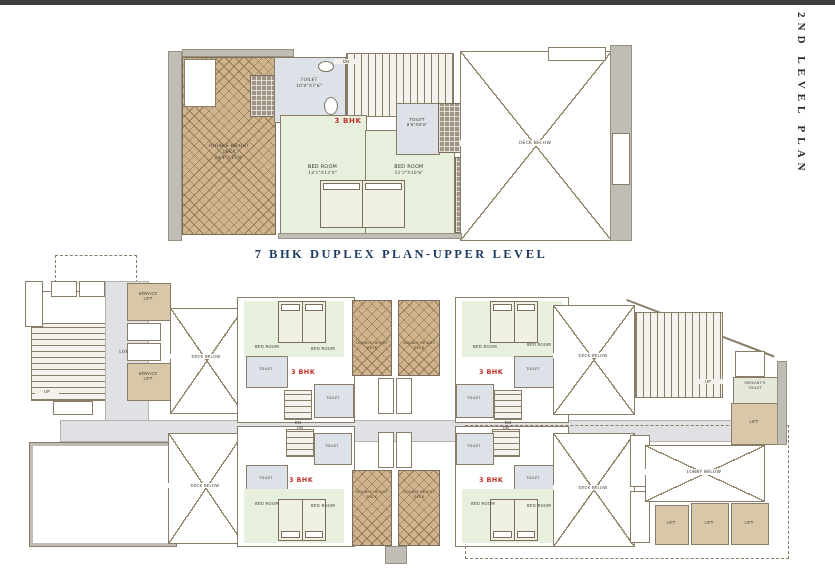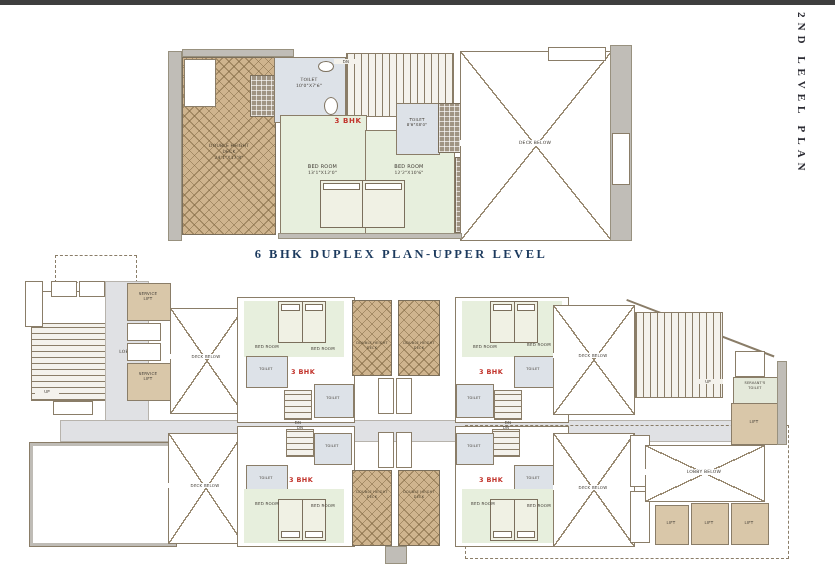--- a/index.html
+++ b/index.html
@@ -108,21 +108,21 @@
 
   <div class="abs xv box" style="left:292px;top:6px;width:150px;height:188px;"></div>
   <div class="lbl f45" style="left:292px;top:95px;width:150px;background:#fff;"><span>DECK BELOW</span></div>
 
   <div class="abs wall" style="left:442px;top:0;width:22px;height:196px;"></div>
   <div class="abs win xv" style="left:444px;top:88px;width:18px;height:52px;"></div>
   <div class="abs win xv" style="left:380px;top:2px;width:58px;height:14px;"></div>
   <div class="abs wall" style="left:110px;top:188px;width:184px;height:6px;"></div>
 </div>
 
-<div class="plan-title">6 BHK DUPLEX PLAN-UPPER LEVEL</div>
+<div class="plan-title">7 BHK DUPLEX PLAN-UPPER LEVEL</div>
 
 <div class="abs" id="lower" style="left:25px;top:253px;width:766px;height:315px;">
   <div class="abs dash" style="left:30px;top:2px;width:82px;height:28px;"></div>
 
   <div class="abs win" style="left:6px;top:38px;width:76px;height:34px;"></div>
   <div class="abs stH" style="left:6px;top:70px;width:76px;height:78px;"></div>
   <div class="lbl f4" style="left:10px;top:136px;width:24px;background:#f4f2ec;"><span>UP</span></div>
   <div class="abs win xv" style="left:0;top:28px;width:18px;height:46px;"></div>
   <div class="abs win xv" style="left:26px;top:28px;width:26px;height:16px;"></div>
   <div class="abs win xv" style="left:54px;top:28px;width:26px;height:16px;"></div>

